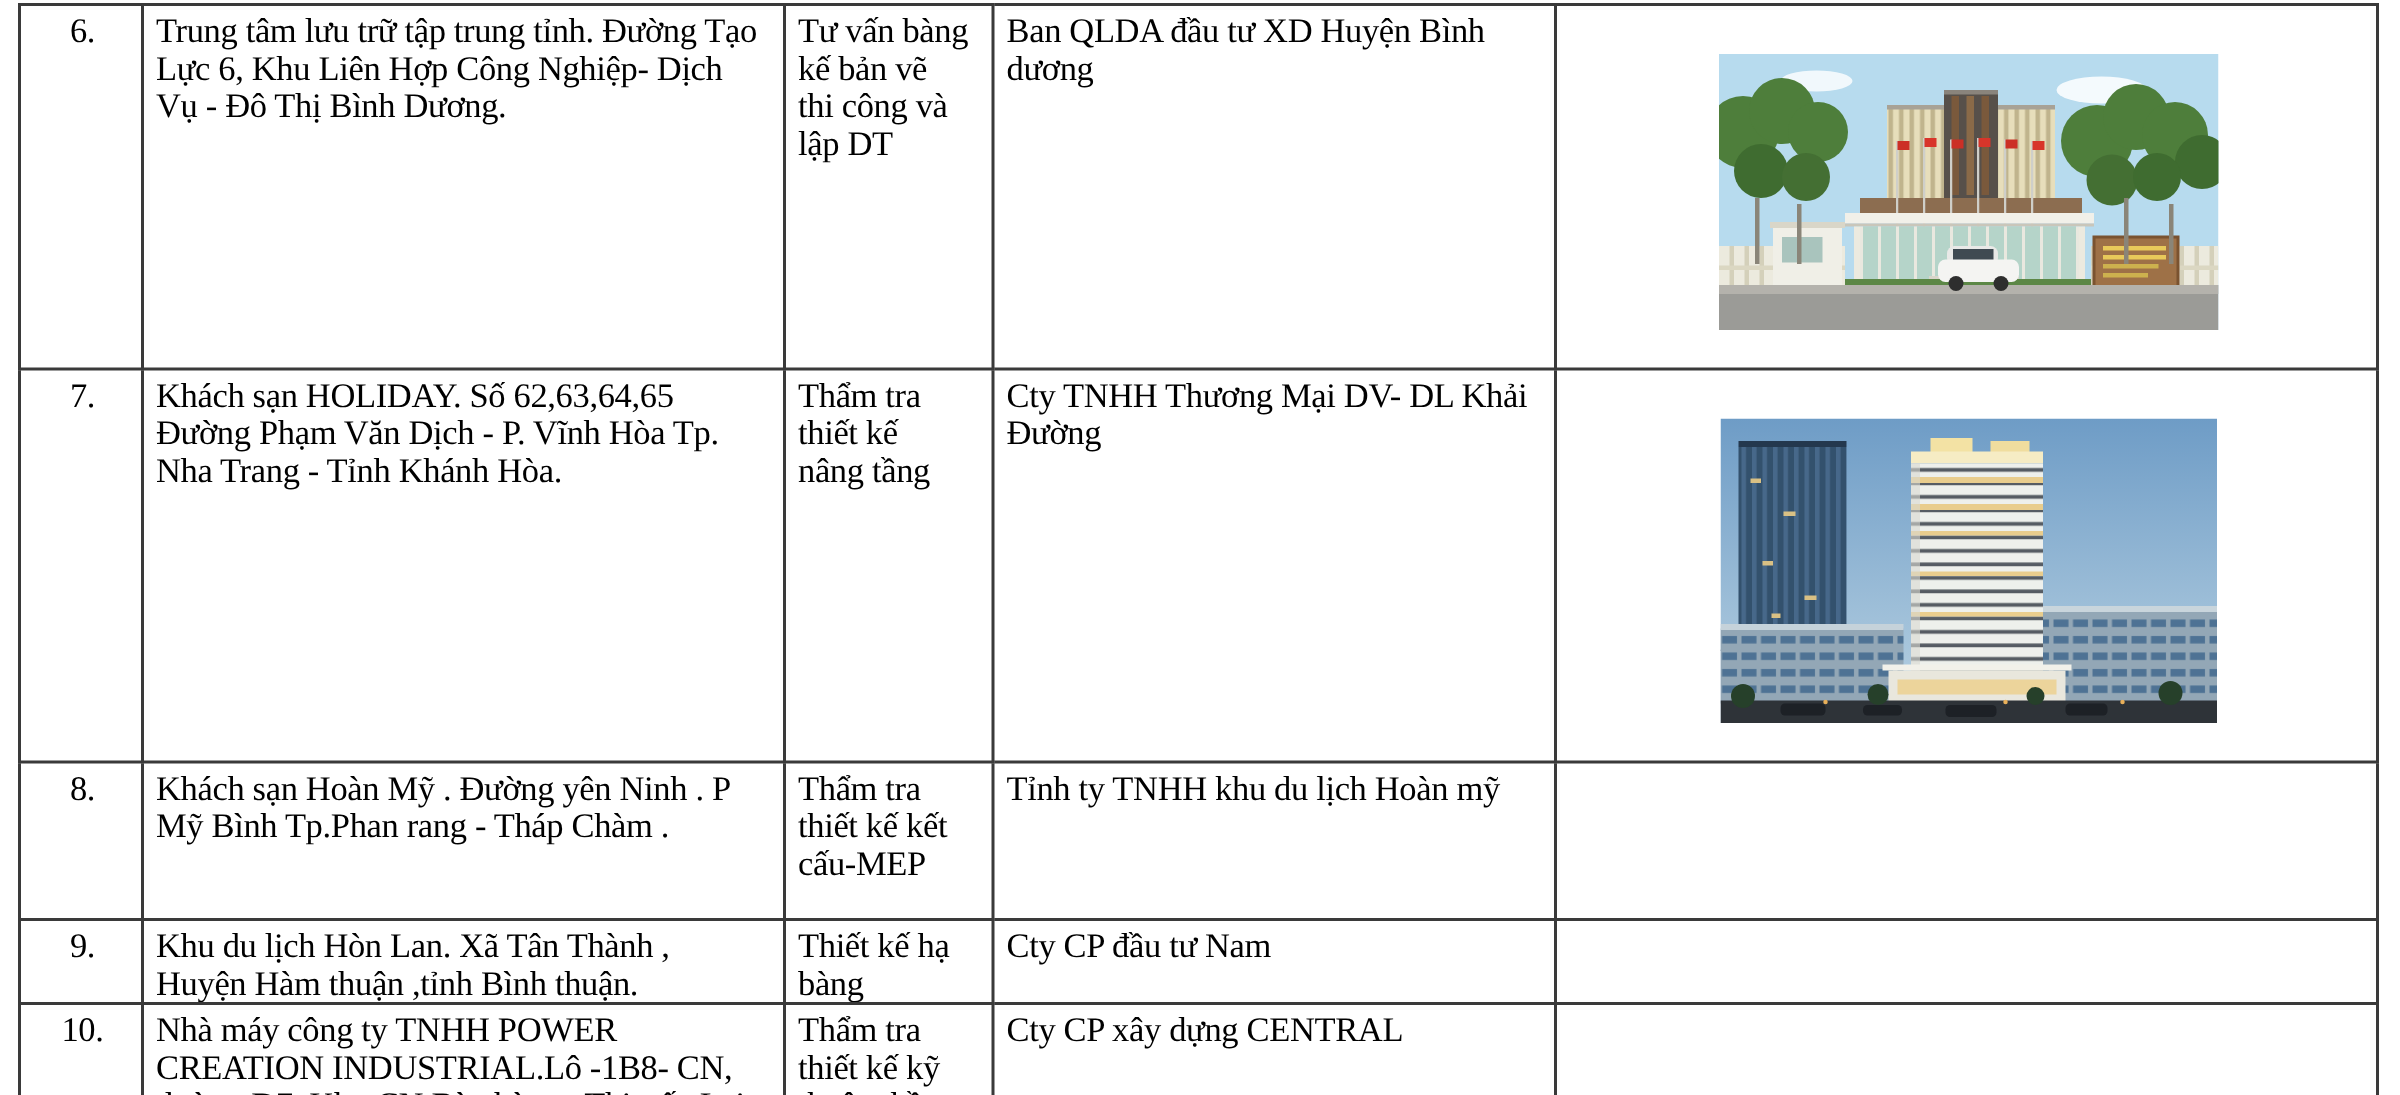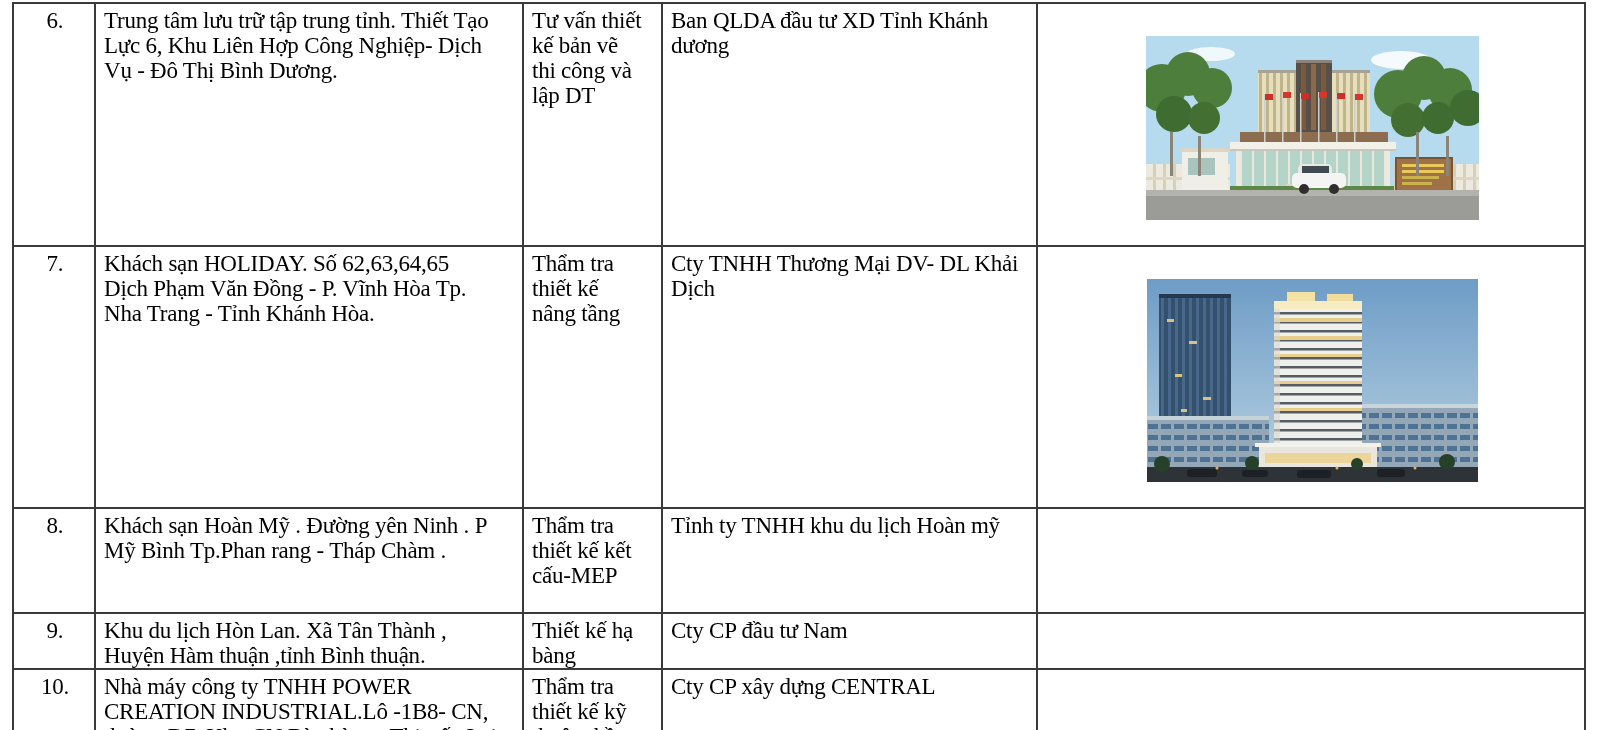--- a/index.html
+++ b/index.html
@@ -25,28 +25,28 @@
       <col style="width:82px">
         <col style="width:428px">
         <col style="width:139px">
       <col style="width:375px">
         <col style="width:548px">
     </colgroup>
     <tbody>
 
       <tr class="r6">
         <td class="num">6.</td>
-        <td>Trung tâm lưu trữ tập trung tỉnh. Thiết Tạo
+        <td>Trung tâm lưu trữ tập trung tỉnh. Đường Tạo
 Lực 6, Khu Liên Hợp Công Nghiệp- Dịch
 Vụ - Đô Thị Bình Dương.</td>
-        <td>Tư vấn thiết
+        <td>Tư vấn bàng
 kế bản vẽ
 thi công và
 lập DT</td>
-        <td>Ban QLDA đầu tư XD Tỉnh Khánh
+        <td>Ban QLDA đầu tư XD Huyện Bình
 dương</td>
         <td class="photo">
           <svg class="render" width="333" height="184" viewBox="0 0 333 184">
             <defs>
               <pattern id="bw" width="7" height="10" patternUnits="userSpaceOnUse">
                 <rect width="7" height="10" fill="#e7debb"></rect>
                   <rect x="1" width="3" height="10" fill="#c0b48d"></rect>
               </pattern>
               <pattern id="fence" width="10" height="26" patternUnits="userSpaceOnUse">
                 <rect width="10" height="26" fill="#eceade"></rect>
@@ -135,27 +135,27 @@
             <rect x="146" y="137" width="54" height="15" rx="5" fill="#f4f4f2"></rect>
             <circle cx="158" cy="153" r="5" fill="#2e2e2e"></circle>
               <circle cx="188" cy="153" r="5" fill="#2e2e2e"></circle>
           </svg>
         </td>
       </tr>
 
       <tr class="r7">
         <td class="num">7.</td>
         <td>Khách sạn HOLIDAY. Số 62,63,64,65
-Dịch Phạm Văn Đồng - P. Vĩnh Hòa Tp.
+Đường Phạm Văn Dịch - P. Vĩnh Hòa Tp.
 Nha Trang - Tỉnh Khánh Hòa.</td>
         <td>Thẩm tra
 thiết kế
 nâng tầng</td>
         <td>Cty TNHH Thương Mại DV- DL Khải
-Dịch</td>
+Đường</td>
         <td class="photo">
           <svg class="render" width="331" height="203" viewBox="0 0 331 203">
             <defs>
               <linearGradient id="sky2" x1="0" y1="0" x2="0" y2="1">
                 <stop offset="0" stop-color="#6e9cc6"></stop>
                   <stop offset="1" stop-color="#bad3e3"></stop>
               </linearGradient>
               <pattern id="balc" width="10" height="9" patternUnits="userSpaceOnUse">
                 <rect width="10" height="9" fill="#eef0ec"></rect>
                   <rect y="6" width="10" height="2.5" fill="#565c63"></rect>

